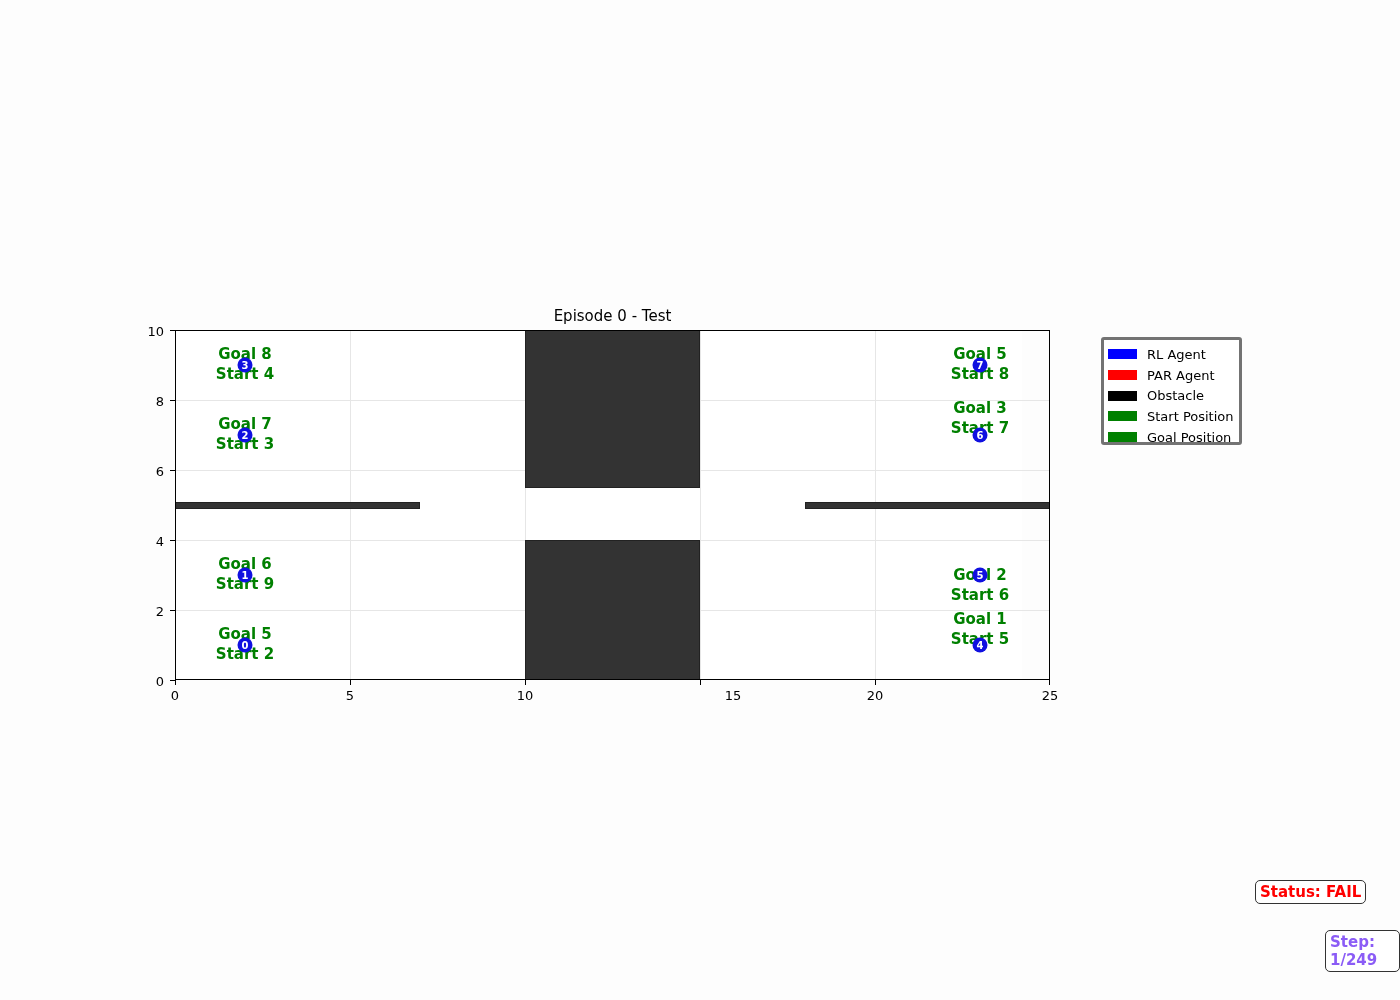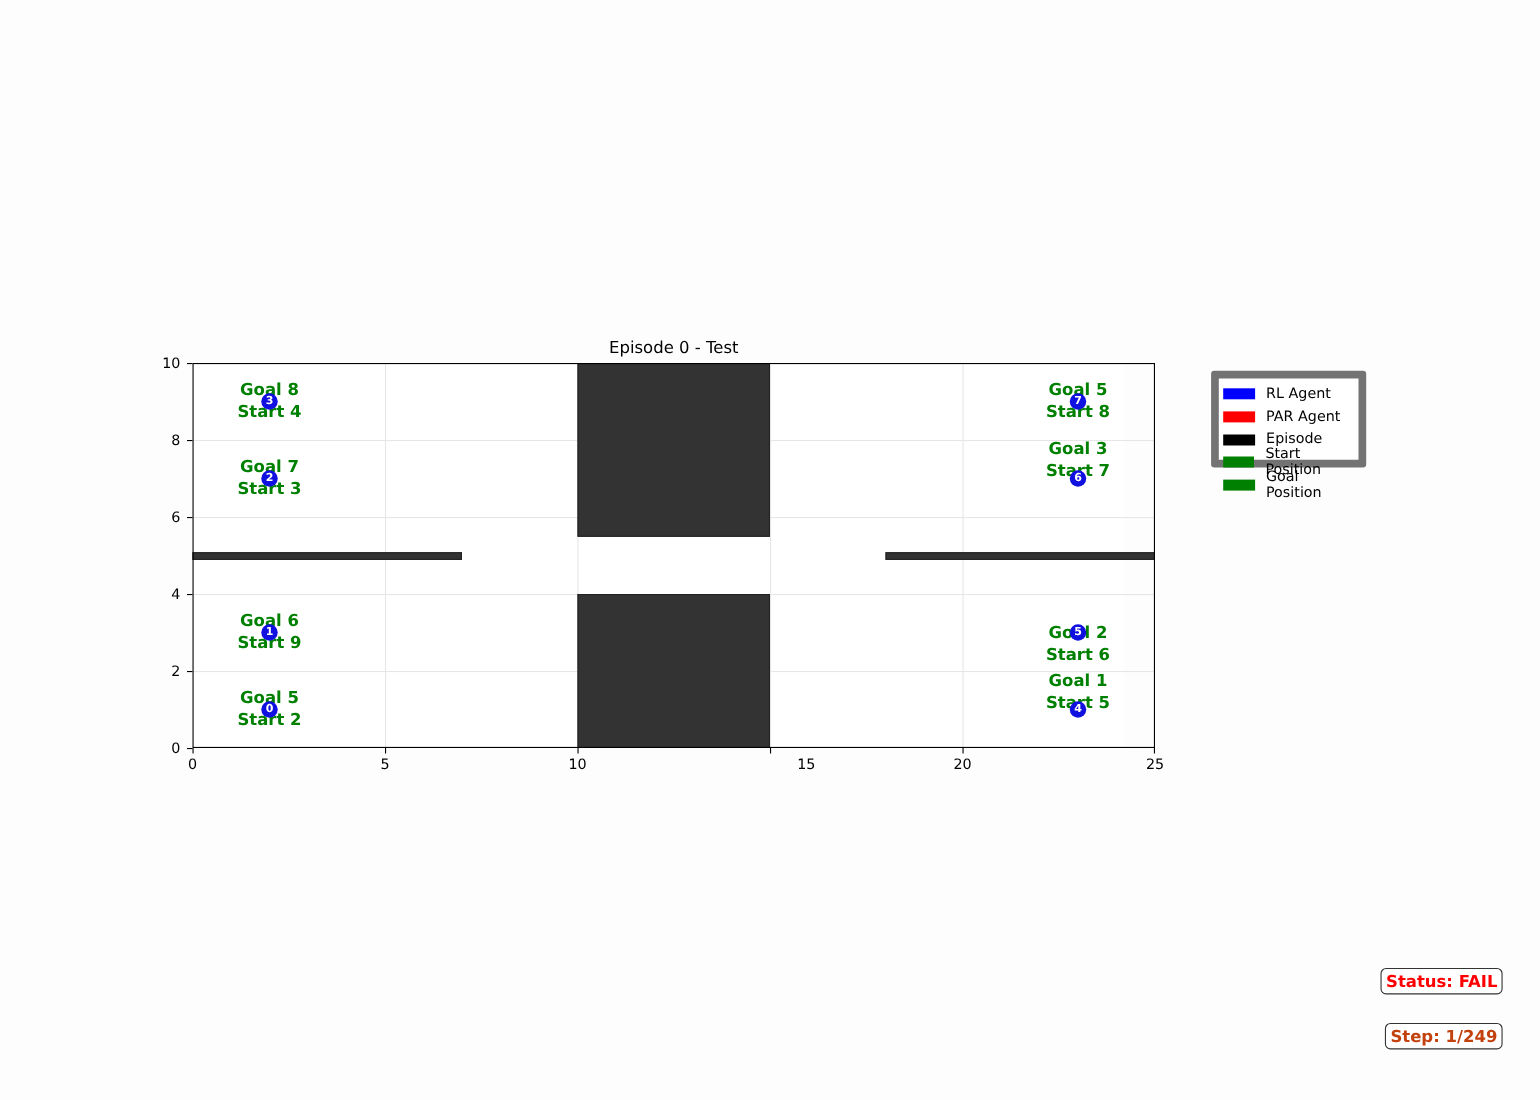--- a/index.html
+++ b/index.html
@@ -14,21 +14,21 @@
   .obs { position:absolute; background:#333333; border:1px solid #222; box-sizing:border-box; }
   .tick-x { position:absolute; top:680px; width:1px; height:5px; background:#000; }
   .tick-y { position:absolute; left:170px; width:5px; height:1px; background:#000; }
   .xlbl { position:absolute; top:688px; font-size:13px; transform:translateX(-50%); color:#000; }
   .ylbl { position:absolute; right:1236px; font-size:13px; transform:translateY(-50%); color:#000; text-align:right; }
   .lbl { position:absolute; transform:translateX(-50%); color:#008000; font-weight:bold; font-size:15px;
          text-align:center; line-height:20px; white-space:nowrap; z-index:3; }
   .agent { position:absolute; width:15px; height:15px; border-radius:50%; background:#1010e0;
            color:#fff; font-size:10px; font-weight:bold; text-align:center; line-height:15px;
            transform:translate(-50%,-50%); z-index:4; }
-  .legend { position:absolute; left:1101px; top:337px; width:141px; height:88px; border:7px solid #737373;
+  .legend { position:absolute; left:1101px; top:337px; width:141px; height:108px; border:3px solid #737373;
             border-radius:3px; background:#fff; box-sizing:border-box; padding:4px 0 0 4px; }
   .leg-item { display:flex; align-items:center; height:20.7px; font-size:13px; color:#000; }
   .swatch { width:29px; height:10px; margin-right:10px; }
   .badge { position:absolute; border:1px solid #333; border-radius:5px; background:#fff;
            font-weight:bold; font-size:15px; padding:2px 4px; }
 </style>
 </head>
 <body>
 
 <div class="title">Episode 0 - Test</div>
@@ -123,26 +123,26 @@
   <div class="leg-item">
     <span class="swatch" style="background:#0000ff"></span>
     <span>RL Agent</span>
   </div>
   <div class="leg-item">
     <span class="swatch" style="background:#ff0000"></span>
     <span>PAR Agent</span>
   </div>
   <div class="leg-item">
     <span class="swatch" style="background:#000000"></span>
-    <span>Episode</span>
+    <span>Obstacle</span>
   </div>
   <div class="leg-item">
     <span class="swatch" style="background:#008000"></span>
     <span>Start Position</span>
   </div>
   <div class="leg-item">
     <span class="swatch" style="background:#008000"></span>
     <span>Goal Position</span>
   </div>
 </div>
 
 <div class="badge" style="left:1255px;top:880px;color:#ff0000">Status: FAIL</div>
-<div class="badge" style="left:1259px;top:930px;color:#c2410c">Step: 1/249</div>
+<div class="badge" style="left:1325px;top:930px;color:#8b5cf6">Step: 1/249</div>
 
 </body></html>

